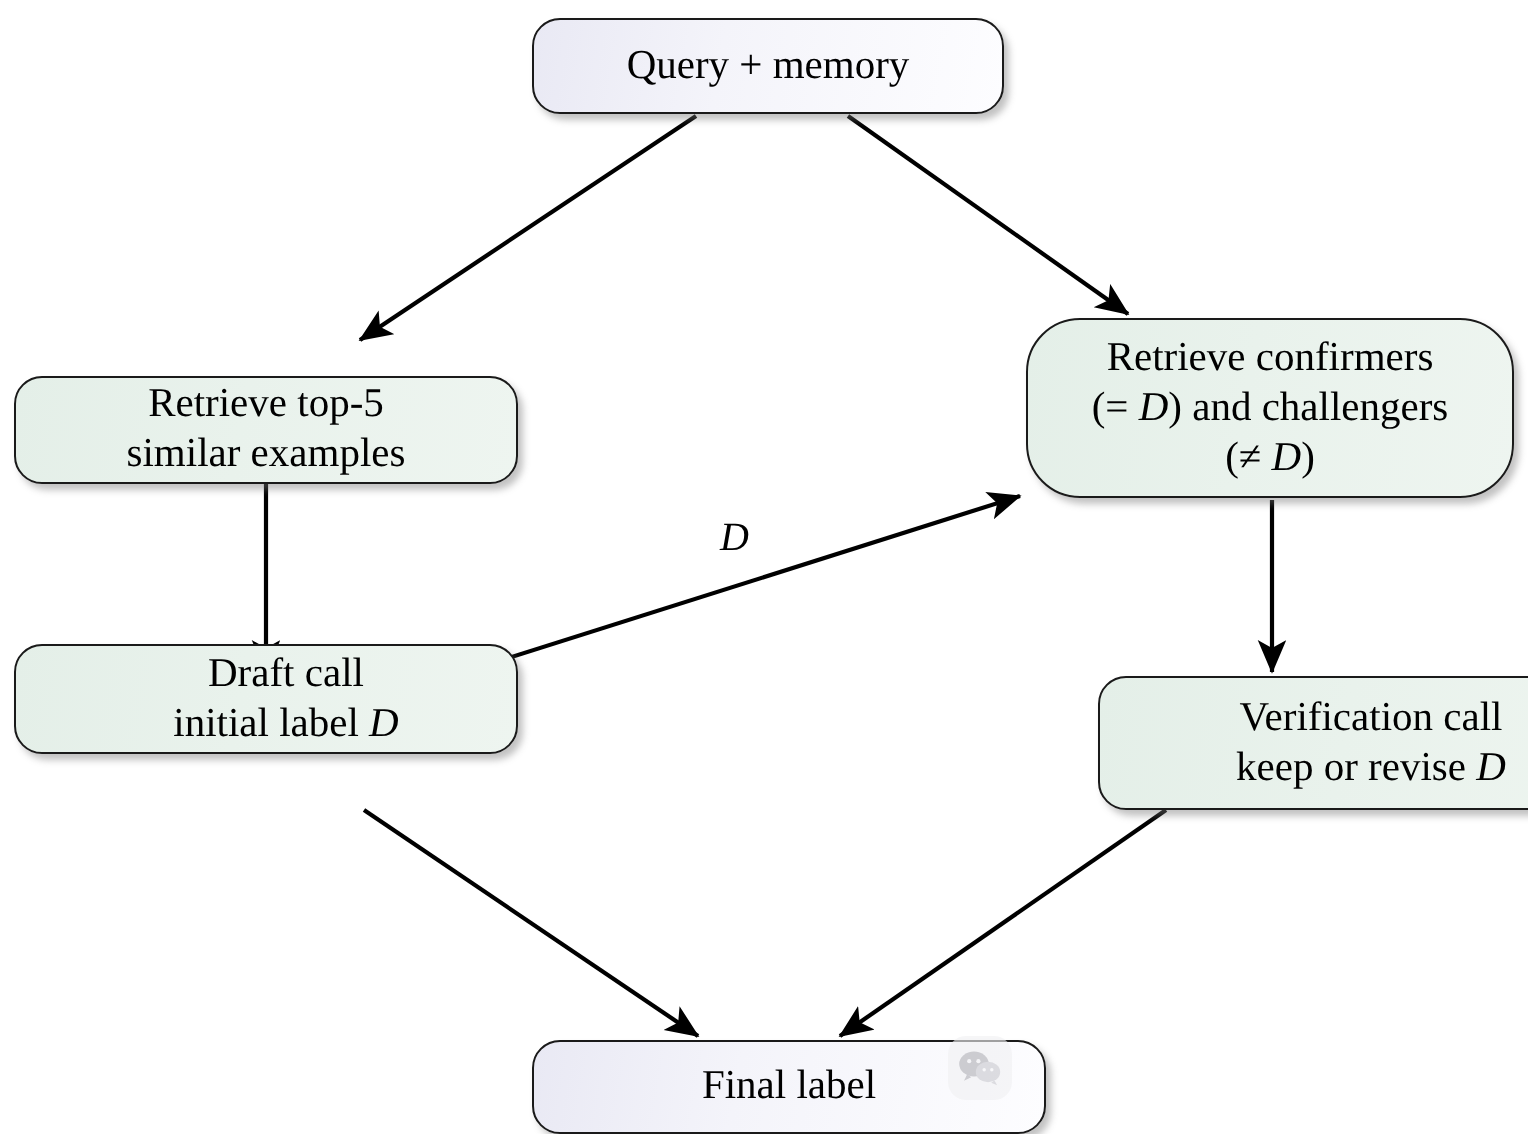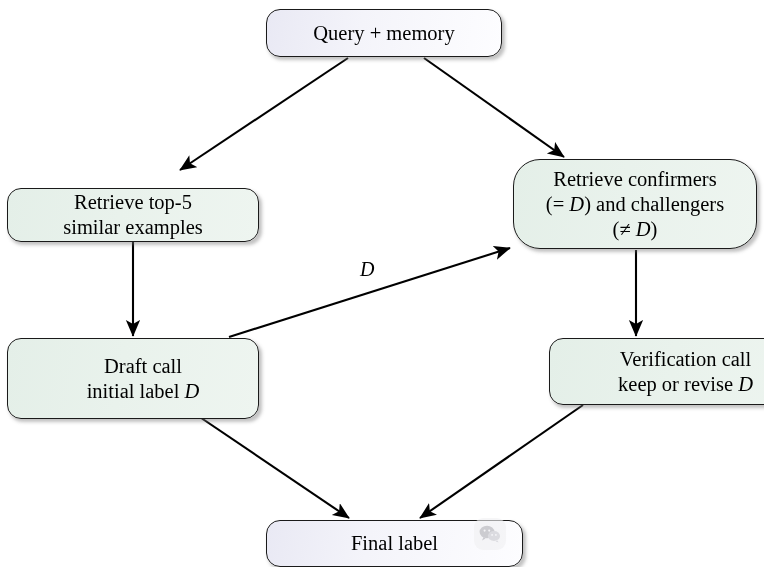--- a/index.html
+++ b/index.html
@@ -54,21 +54,21 @@
   .edge-label {
     position: absolute;
     font-style: italic;
     font-size: 20px;
     color: #000;
   }
   
   #node-query        { left: 266px; top: 9px;   width: 236px; height: 48px; }
   #node-retrieve-top5{ left: 7px;   top: 188px; width: 252px; height: 54px; }
   #node-retrieve-conf{ left: 513px; top: 159px; width: 244px; height: 90px; border-radius: 27px; }
-  #node-draft-call   { left: 7px;   top: 338px; width: 252px; height: 81px; padding-left: 20px; }
+  #node-draft-call   { left: 7px;   top: 322px; width: 252px; height: 55px; padding-left: 20px; }
   #node-verification { left: 513px; top: 338px; width: 273px; height: 67px; margin-left: 36px; }
   #node-final-label  { left: 266px; top: 520px; width: 257px; height: 47px; }
 
   #edge-label-d { left: 360px; top: 258px; }
 
   
   #watermark {
     position: absolute;
     left: 474px;
     top: 518px;

